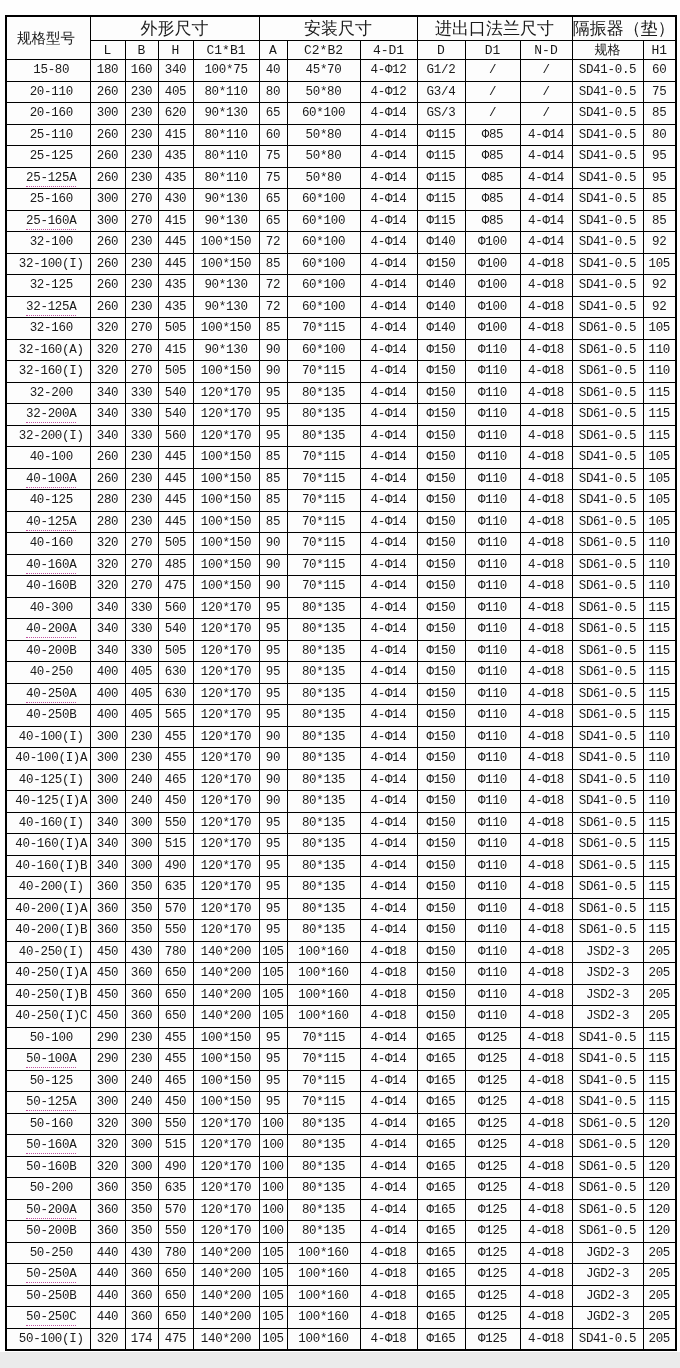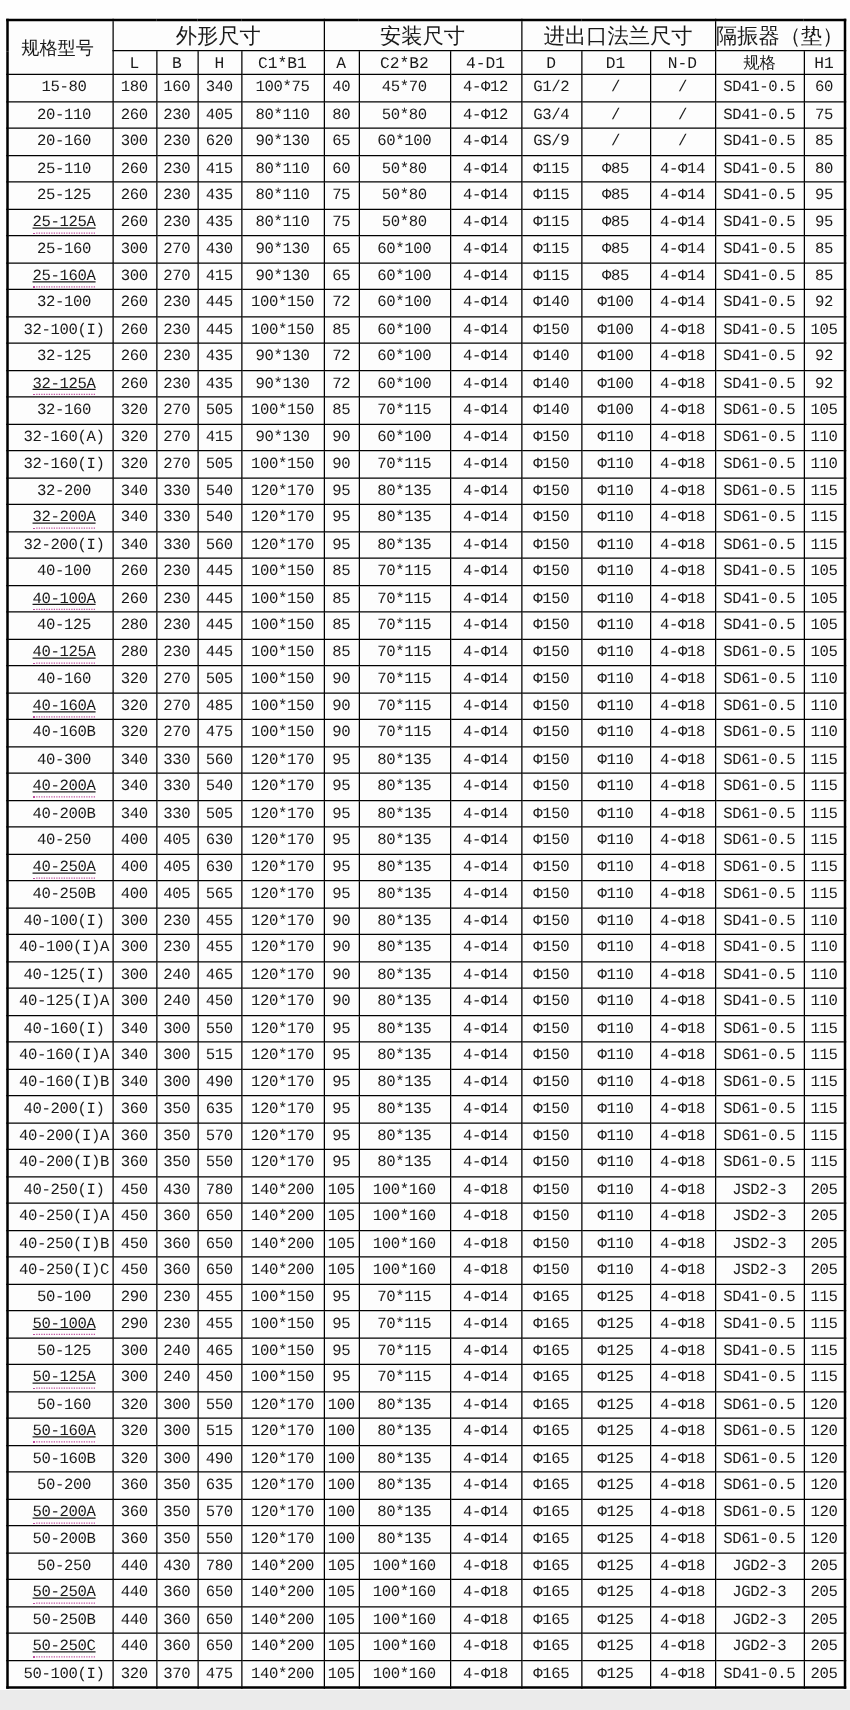--- a/index.html
+++ b/index.html
@@ -58,21 +58,20 @@
     font-size: 12.5px;
     letter-spacing: -0.3px;
   }
   .spec-table td.model {
     text-align: center;
     padding-left: 6px;
   }
   .sp {
     border-bottom: 1px dotted #c050a0;
     padding-bottom: 1px;
-    text-decoration: underline;
   }
 </style>
 </head>
 <body>
 
 <div class="page">
   <table class="spec-table">
     <colgroup>
       <col style="width:84px">
         <col style="width:35px">
@@ -144,21 +143,21 @@
         </tr>
         <tr>
           <td class="model"><span>20-160</span></td>
           <td>300</td>
           <td>230</td>
           <td>620</td>
           <td>90*130</td>
           <td>65</td>
           <td>60*100</td>
           <td>4-Φ14</td>
-          <td>GS/9</td>
+          <td>GS/3</td>
           <td>/</td>
           <td>/</td>
           <td>SD41-0.5</td>
           <td>85</td>
         </tr>
         <tr>
           <td class="model"><span>25-110</span></td>
           <td>260</td>
           <td>230</td>
           <td>415</td>
@@ -993,21 +992,21 @@
           <td>4-Φ18</td>
           <td>Φ165</td>
           <td>Φ125</td>
           <td>4-Φ18</td>
           <td>JGD2-3</td>
           <td>205</td>
         </tr>
         <tr>
           <td class="model"><span>50-100(I)</span></td>
           <td>320</td>
-          <td>370</td>
+          <td>174</td>
           <td>475</td>
           <td>140*200</td>
           <td>105</td>
           <td>100*160</td>
           <td>4-Φ18</td>
           <td>Φ165</td>
           <td>Φ125</td>
           <td>4-Φ18</td>
           <td>SD41-0.5</td>
           <td>205</td>

